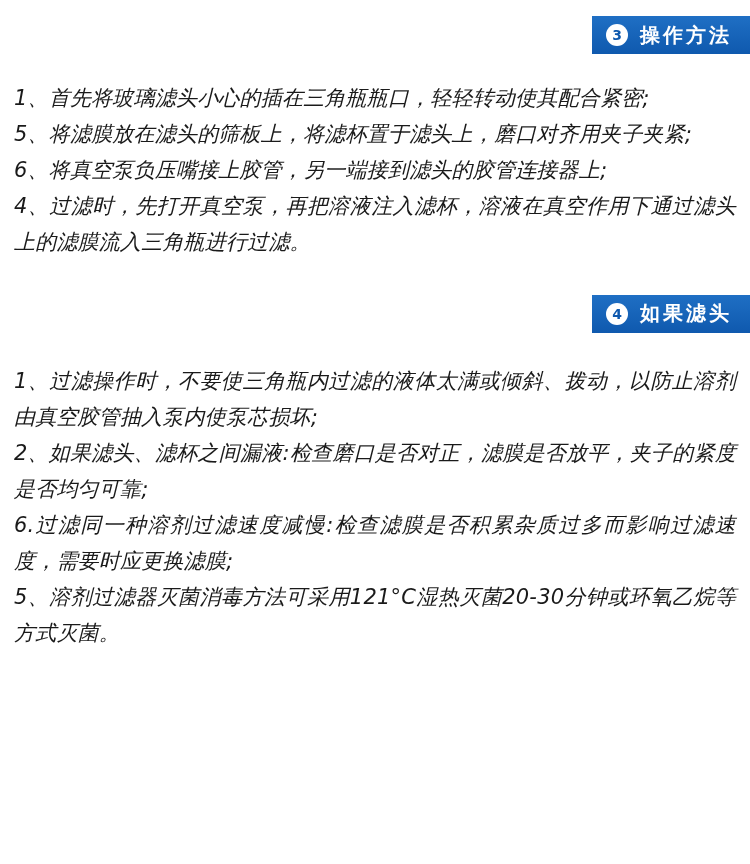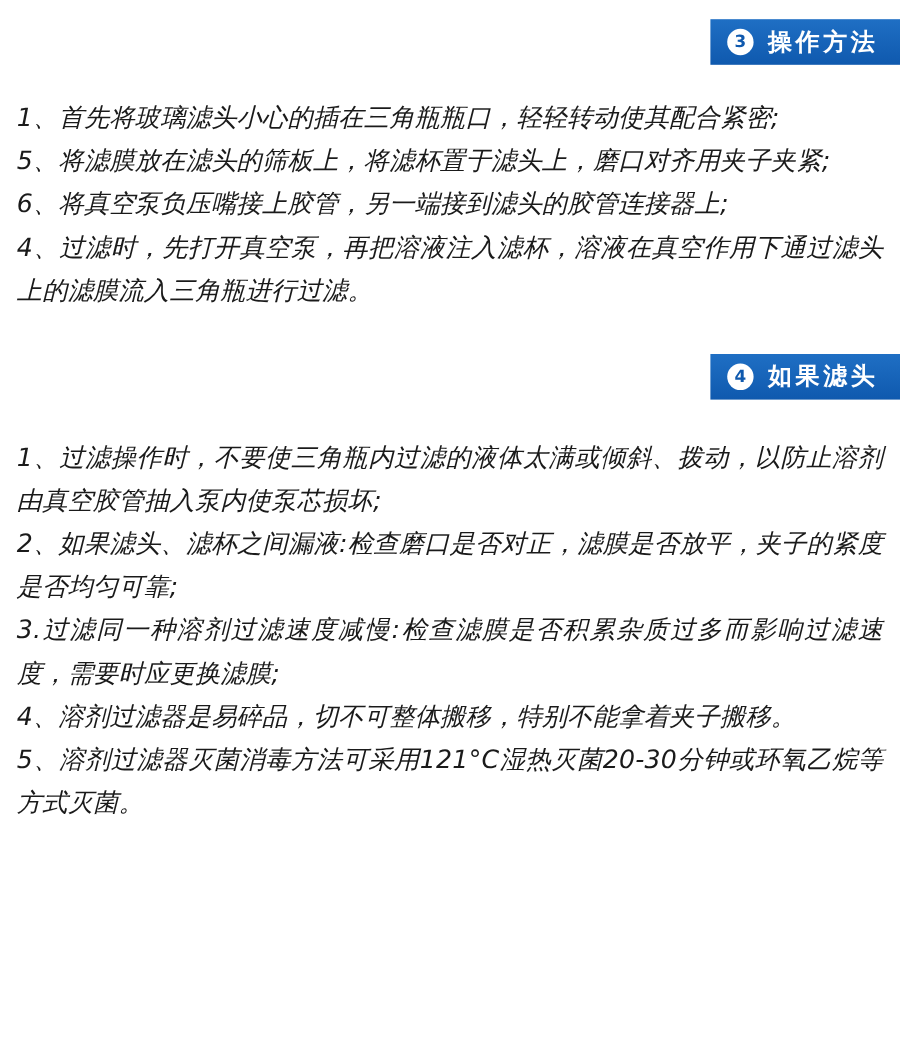--- a/index.html
+++ b/index.html
@@ -109,18 +109,17 @@
       <span class="banner-num">4</span>
       <span class="banner-title">如果滤头</span>
     </div>
   </div>
 
   <div class="gap-after-banner-2"></div>
 
   <div class="body-block">
     <p class="para">1、过滤操作时，不要使三角瓶内过滤的液体太满或倾斜、拨动，以防止溶剂由真空胶管抽入泵内使泵芯损坏;</p>
     <p class="para">2、如果滤头、滤杯之间漏液:检查磨口是否对正，滤膜是否放平，夹子的紧度是否均匀可靠;</p>
-    <p class="para">3.过滤同一种溶剂过滤速度减慢:检查滤膜是否积累杂质过多而影响过滤速度，需要时应更换滤膜;</p>
-    <p class="para">4、溶剂过滤器是易碎品，切不可整体搬移，特别不能拿着夹子搬移。</p>
+    <p class="para">6.过滤同一种溶剂过滤速度减慢:检查滤膜是否积累杂质过多而影响过滤速度，需要时应更换滤膜;</p>
     <p class="para">5、溶剂过滤器灭菌消毒方法可采用121°C湿热灭菌20-30分钟或环氧乙烷等方式灭菌。</p>
   </div>
 
 </div>
 
 </body></html>

